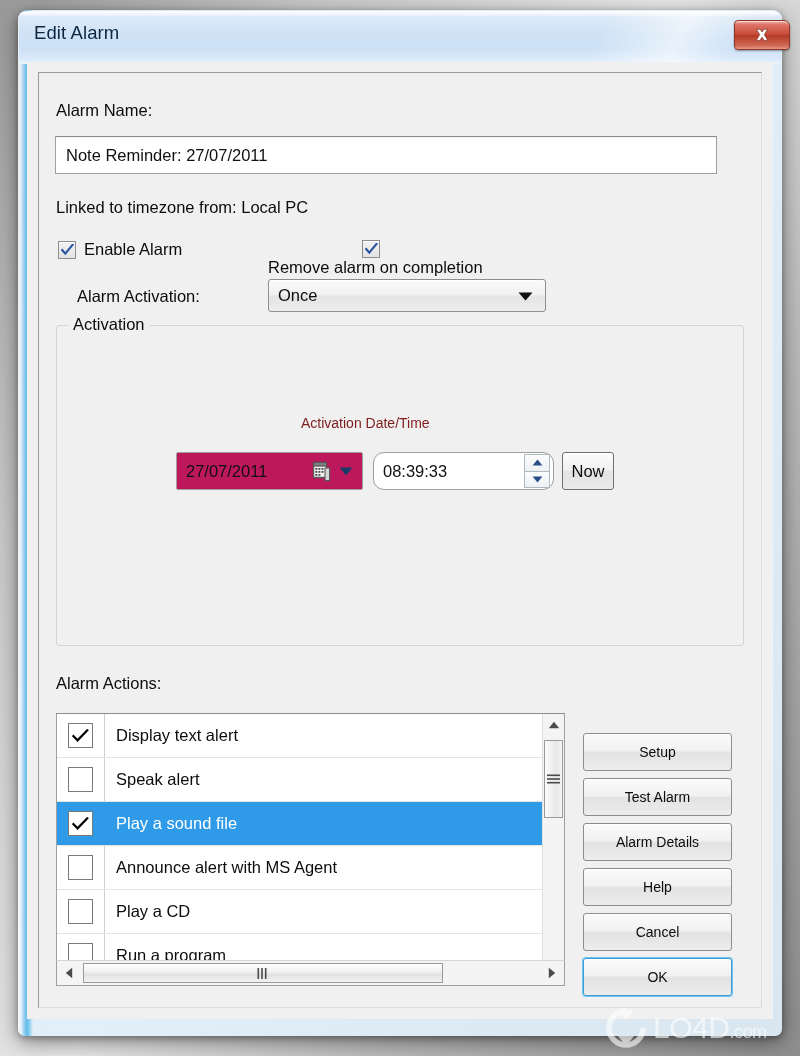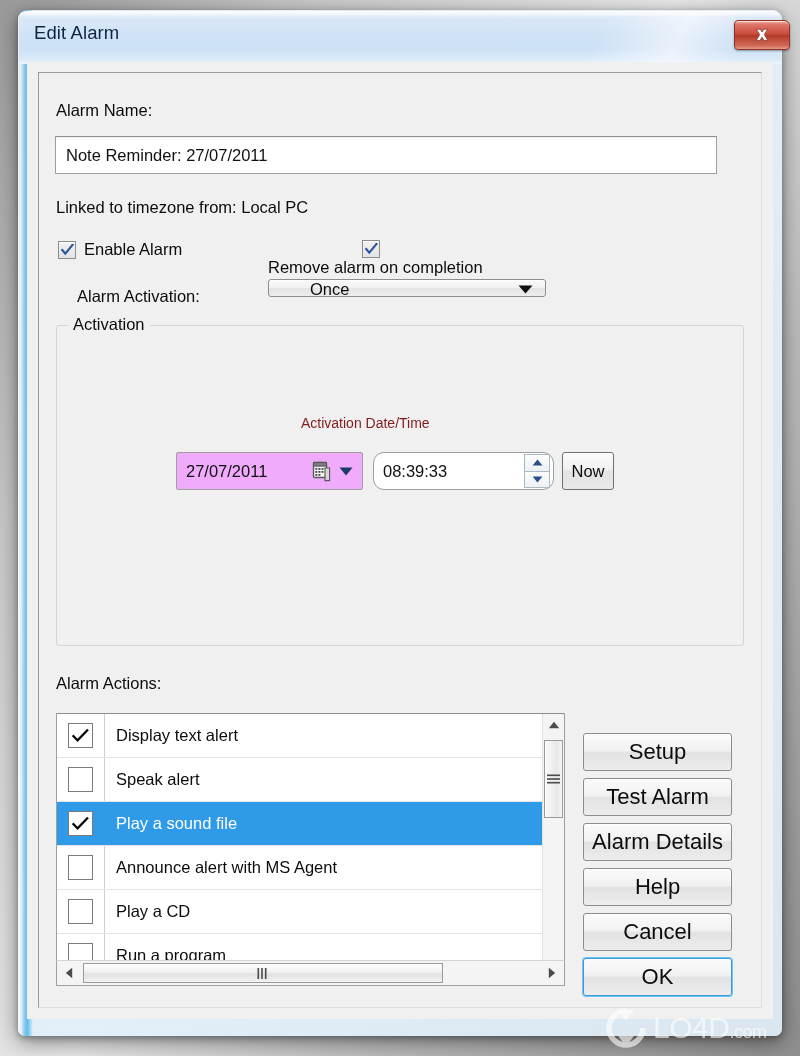--- a/index.html
+++ b/index.html
@@ -118,29 +118,28 @@
     display: flex; align-items: center; justify-content: center;
     box-shadow: inset 0 1px 0 #ffffff;
     flex: none;
   }
   .cb-row .cl { margin-left: 8px; font-size: 16.5px; color: #0c0c0c; white-space: nowrap; }
 
   
   #freq-combo {
     position: absolute;
     left: 268px; top: 279px;
-    width: 278px; height: 18px;
+    width: 278px; height: 33px;
     border: 1px solid #8e8e8e;
     border-radius: 3px;
     background: linear-gradient(to bottom, #fafafa 0%, #f1f1f1 48%, #e4e4e4 52%, #ededed 100%);
     box-sizing: border-box;
-    display: flex; align-items: flex-start;
+    display: flex; align-items: center;
     box-shadow: inset 0 1px 0 #ffffff;
     cursor: pointer;
-    padding-left: 32px;
   }
   #freq-combo .val { margin-left: 9px; font-size: 16.5px; color: #0c0c0c; }
   #freq-combo .arr { margin-left: auto; margin-right: 12px; }
 
   
   #activation-group {
     position: absolute;
     left: 56px; top: 325px;
     width: 688px; height: 321px;
     border: 1px solid #d4d4d4;
@@ -155,21 +154,21 @@
     font-size: 16.5px;
     color: #0c0c0c;
   }
 
   #activation-dt-label { position: absolute; left: 301px; top: 415px; font-size: 14px; color: #7f1d1d; }
 
   #date-field {
     position: absolute;
     left: 176px; top: 452px;
     width: 187px; height: 38px;
-    background: #f0abfc;
+    background: #be185d;
     border: 1px solid #9f9f9f;
     border-radius: 2px;
     box-sizing: border-box;
     display: flex; align-items: center;
     cursor: pointer;
   }
   #date-field .dv { margin-left: 9px; font-size: 16.5px; color: #101010; }
   #date-field .cal { margin-left: auto; margin-right: 4px; display:flex; align-items:center; }
 
   #time-field {
@@ -313,21 +312,21 @@
   
   .rbtn {
     position: absolute;
     left: 583px;
     width: 149px; height: 38px;
     border: 1px solid #8d8d8d;
     border-radius: 3px;
     background: linear-gradient(to bottom, #fbfbfb 0%, #f1f1f1 46%, #e2e2e2 52%, #ededed 100%);
     box-sizing: border-box;
     display: flex; align-items: center; justify-content: center;
-    font-size: 22px; color: #0c0c0c;
+    font-size: 14px; color: #0c0c0c;
     box-shadow: inset 0 1px 0 #ffffff;
     cursor: pointer;
   }
   .rbtn.default {
     border: 1px solid #3c9bd6;
     box-shadow: 0 0 0 1px #6dc5f0, inset 0 1px 0 #ffffff;
   }
 
   
   #watermark {

